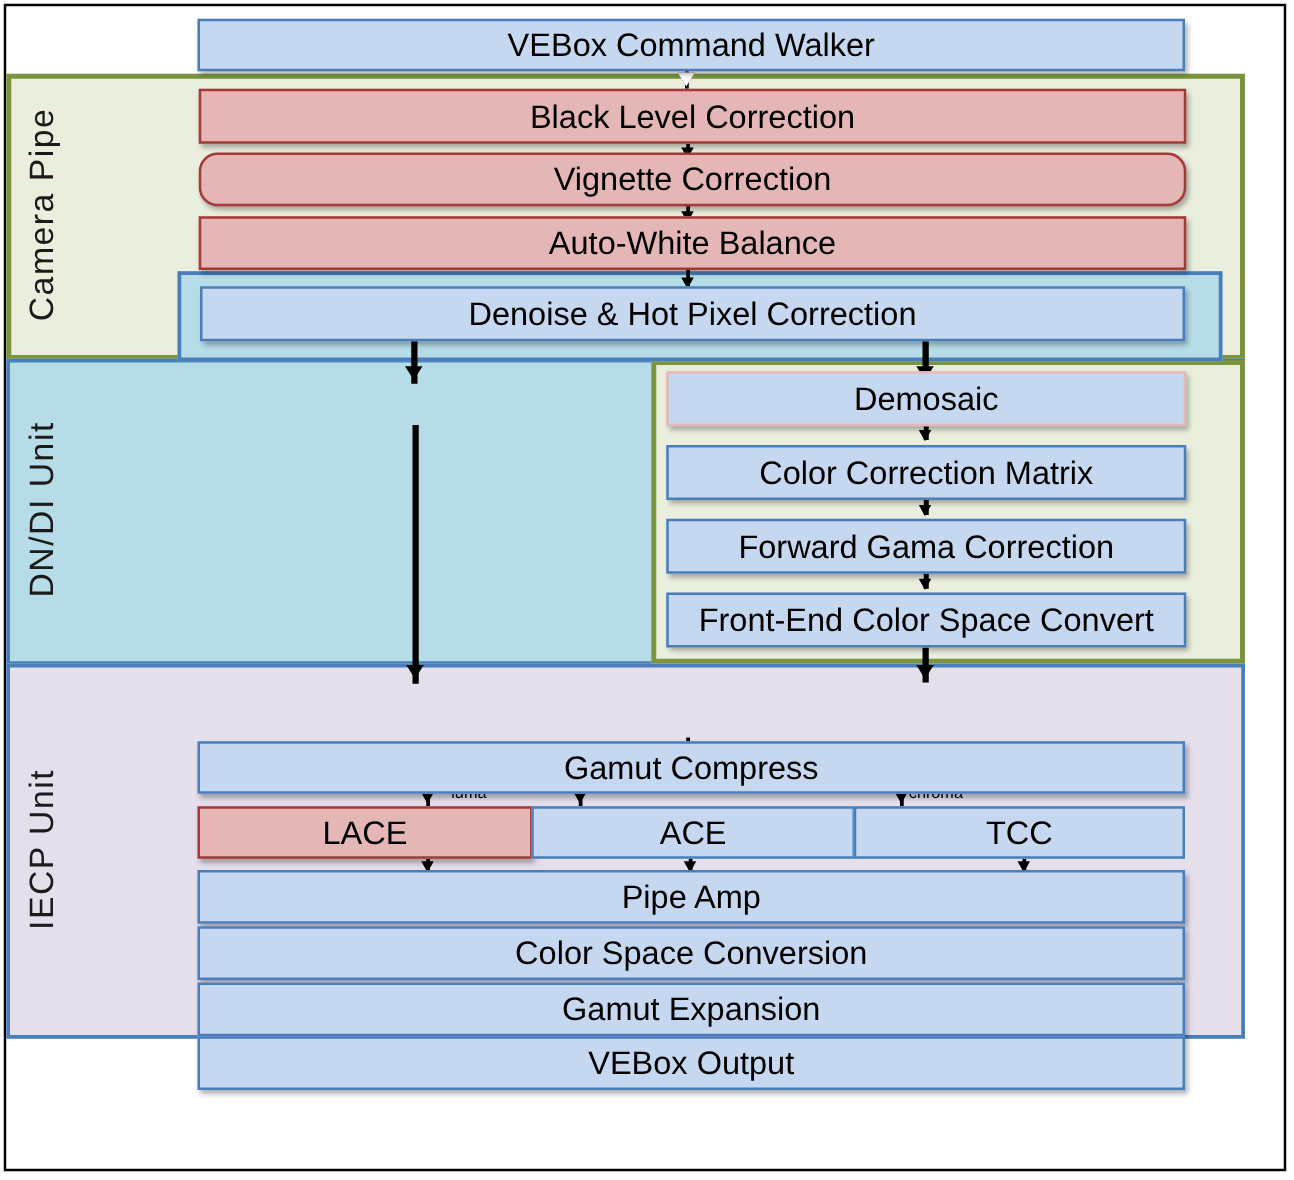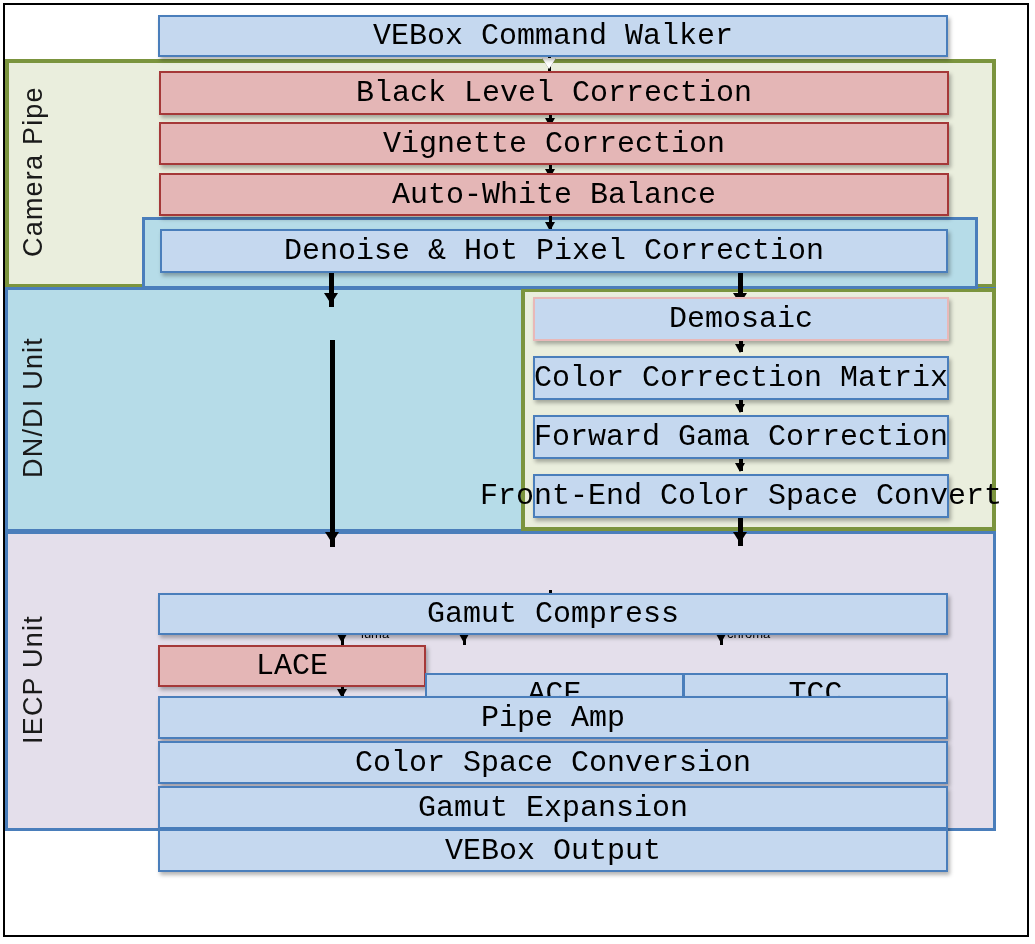--- a/index.html
+++ b/index.html
@@ -74,38 +74,38 @@
   .lbl-dndi   { left: 18px; top: 300px; height: 215px; }
   .lbl-iecp   { left: 18px; top: 545px; height: 270px; }
 
   
   .pbox {
     position: absolute;
     box-sizing: border-box;
     display: flex;
     align-items: center;
     justify-content: center;
-    font-size: 30px;
+    font-size: 26px;
     color: #000000;
     background: #c5d8ef;
     border: 2px solid #4a7ebb;
     box-shadow: 2px 3px 4px rgba(0,0,0,0.30);
-    font-family: Liberation Mono, monospace;
+    font-family: Liberation Sans, sans-serif;
     white-space: nowrap;
     text-align: right;
   }
   .pbox.red {
     background: #e4b6b6;
     border: 2px solid #a53838;
   }
   .pbox.pinkborder {
     background: #c5d8ef;
     border: 2px solid #e8b8b8;
   }
-  .pbox.noshadow { box-shadow: none; margin-top: 28px; }
+  .pbox.noshadow { box-shadow: none; }
 
   
   .arrow {
     position: absolute;
     background: #000000;
   }
   .arrow-head {
     position: absolute;
     width: 0; height: 0;
     border-left: 7px solid transparent;
@@ -198,21 +198,21 @@
   <div class="arrow" style="left:551px; top:683px; width:3px; height:14px;"></div>
   <div class="arrow-head thin" style="left:547px; top:689px;"></div>
 
   <div class="arrow" style="left:818px; top:683px; width:3px; height:14px;"></div>
   <div class="arrow-head thin" style="left:814px; top:689px;"></div>
 
   <div class="pbox" style="left:158px; top:15px; width:790px; height:42px;">VEBox Command Walker</div>
 
   <div class="pbox red" style="left:159px; top:71px; width:790px; height:44px;">Black Level Correction</div>
 
-  <div class="pbox red" style="left:159px; top:122px; width:790px; height:43px;">Vignette Correction</div>
+  <div class="pbox red" style="left:159px; top:122px; width:790px; height:43px;border-radius:15px;">Vignette Correction</div>
 
   <div class="pbox red" style="left:159px; top:173px; width:790px; height:43px;">Auto-White Balance</div>
 
   <div class="pbox" style="left:160px; top:229px; width:788px; height:44px;">Denoise &amp; Hot Pixel Correction</div>
 
 
   <div class="pbox" style="left:533px; top:356px; width:416px; height:44px;">Color Correction Matrix</div>
 
   <div class="pbox pinkborder" style="left:533px; top:297px; width:416px; height:44px;">Demosaic</div>
 

